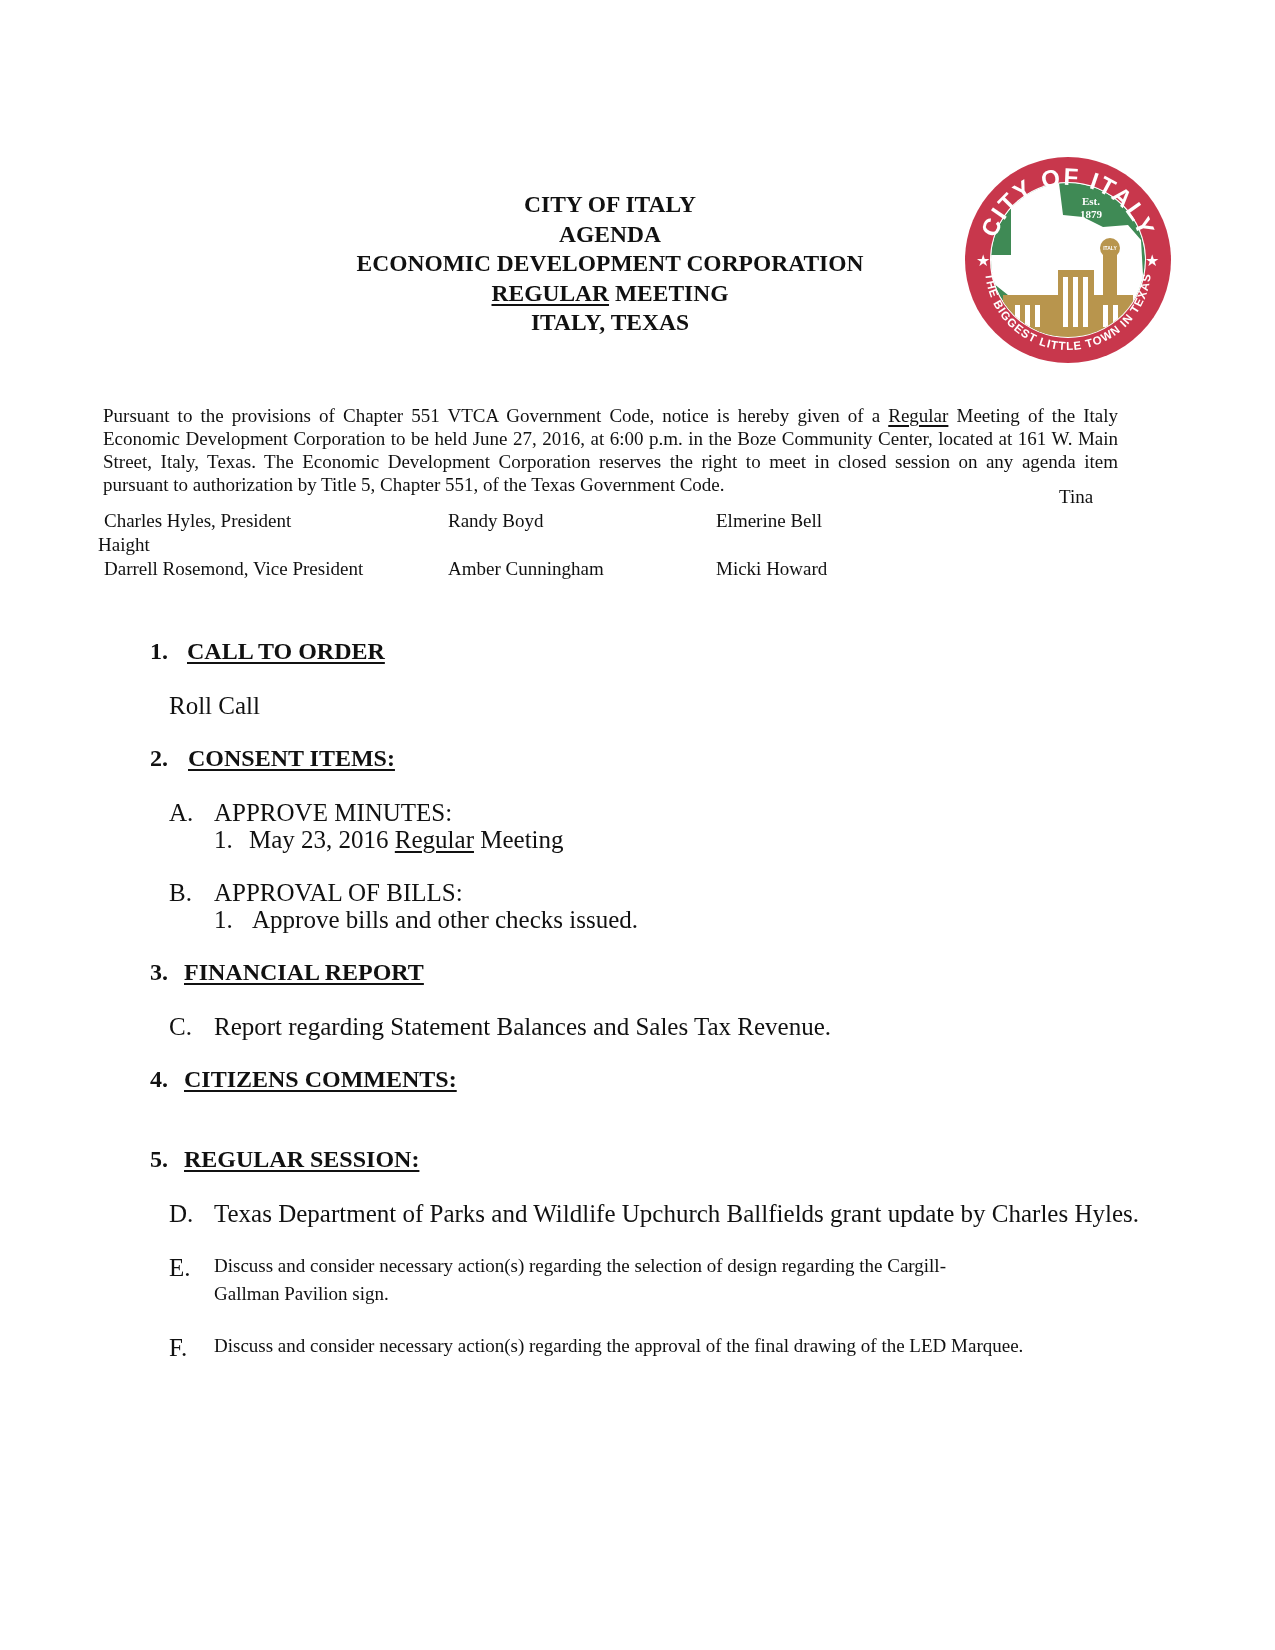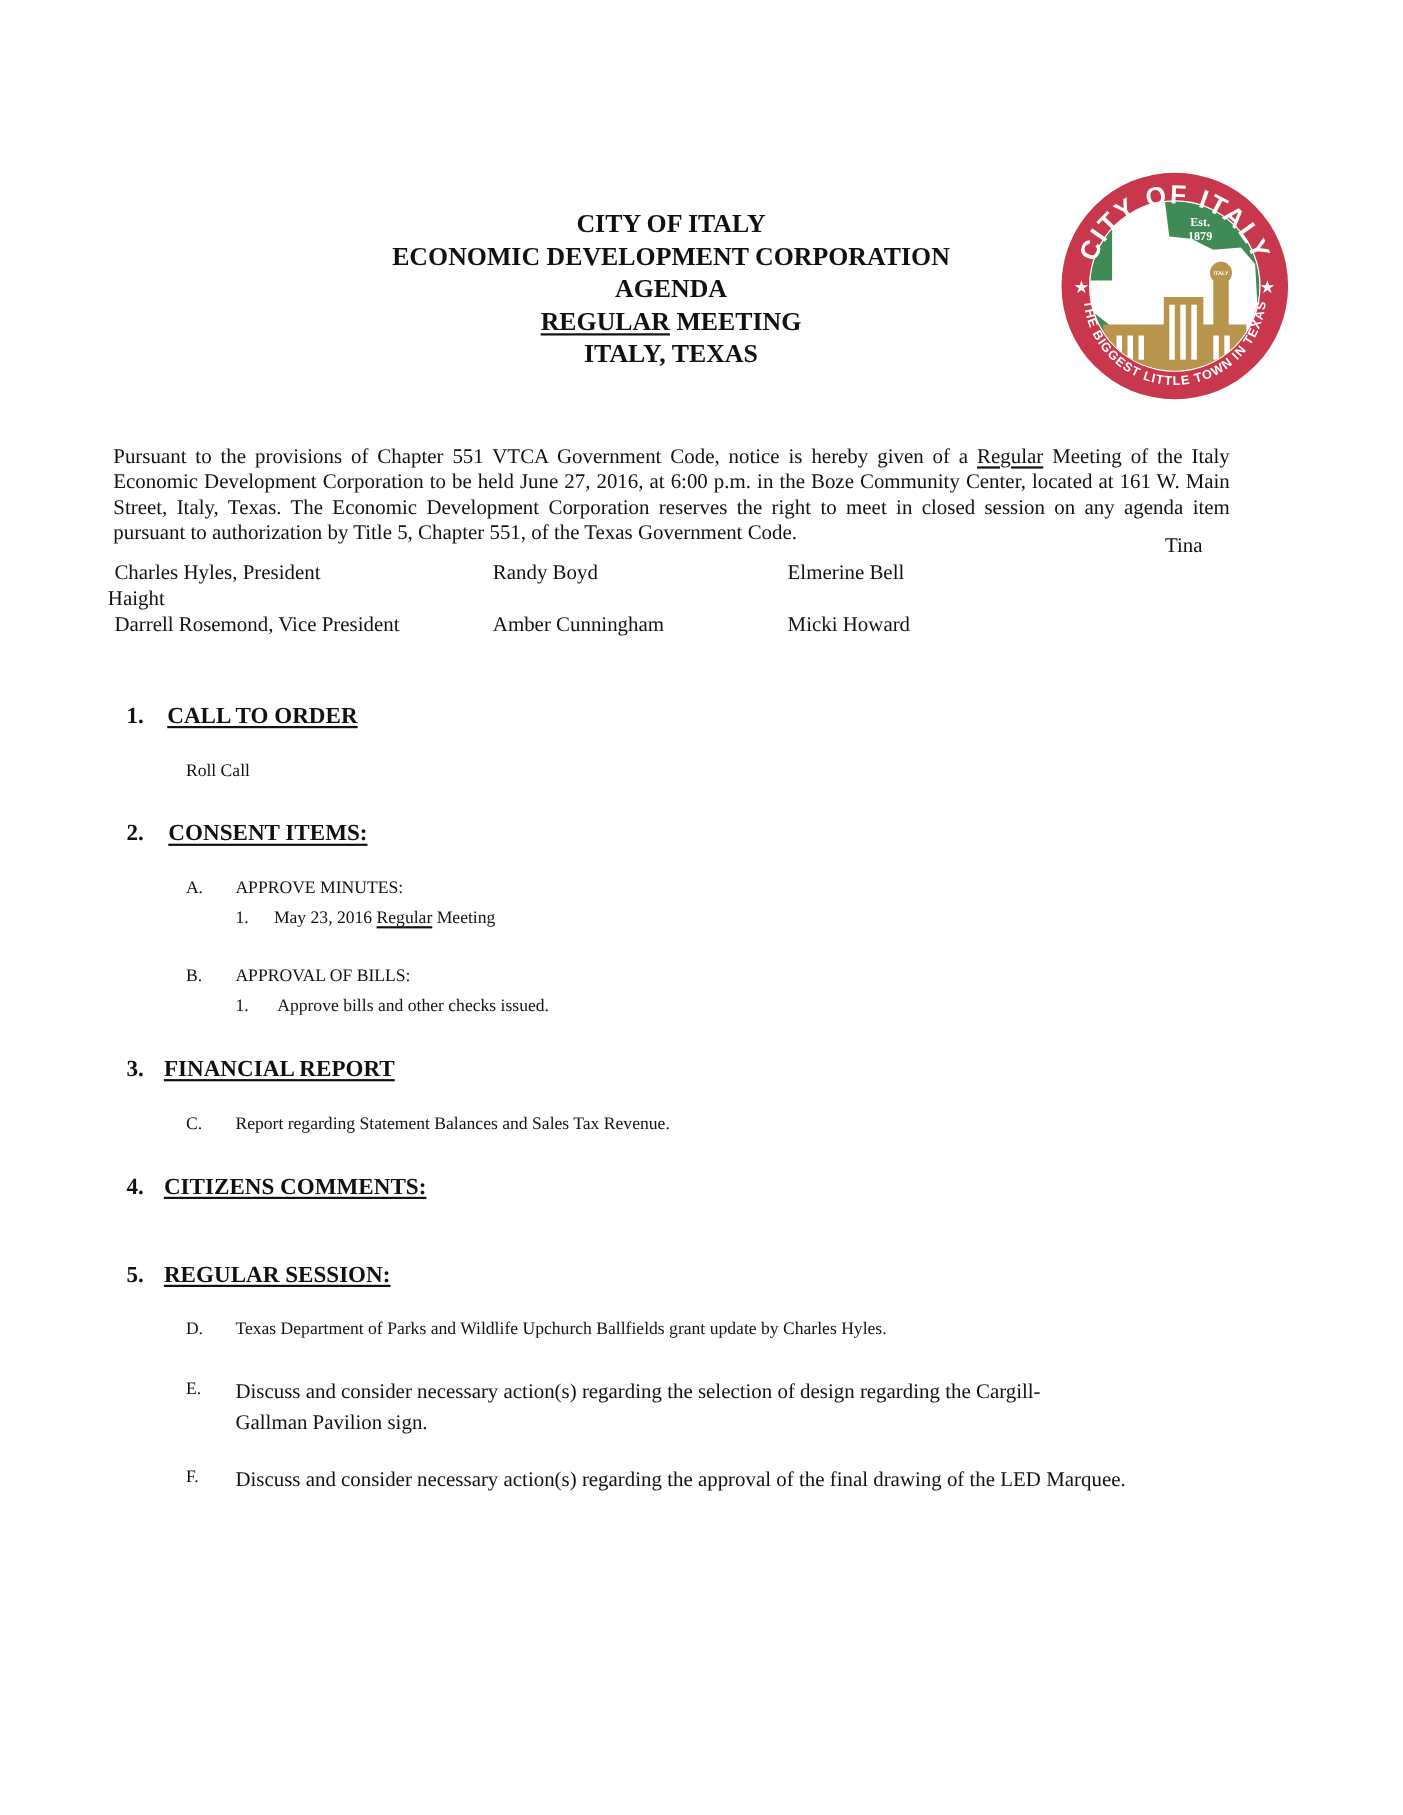--- a/index.html
+++ b/index.html
@@ -6,33 +6,33 @@
   body { width: 1275px; height: 1650px; position: relative; overflow: hidden;
          font-family: "Liberation Serif", "DejaVu Serif", serif; color: #111; }
   .title-block { position: absolute; left: 300px; top: 190px; width: 620px; text-align: center;
                  font-weight: bold; font-size: 23.5px; line-height: 29.5px; }
   .title-block div { white-space: nowrap; }
   .u { text-decoration: underline; text-underline-offset: 3px; text-decoration-thickness: 1.5px; }
   .seal { position: absolute; left: 963px; top: 155px; width: 210px; height: 210px; }
   .notice { position: absolute; left: 103px; top: 404px; width: 1015px; font-size: 19px; line-height: 23px;
             text-align: justify; }
   .m { position: absolute; white-space: nowrap; font-size: 19px; }
-  .sec { position: absolute; font-weight: bold; font-size: 21px; white-space: nowrap; }
+  .sec { position: absolute; font-weight: bold; font-size: 24px; white-space: nowrap; margin-left: 35px; }
   .sec .num { display: inline-block; }
   .sec .lbl { text-decoration: underline; text-underline-offset: 3px; text-decoration-thickness: 1.5px; }
-  .txt { position: absolute; font-size: 16px; white-space: nowrap; text-align: center; }
+  .txt { position: absolute; font-size: 25px; white-space: nowrap; text-align: center; }
   .wrap { position: absolute; font-size: 19px; line-height: 28px; }
 </style>
 </head>
 <body>
 
 <div class="title-block">
   <div>CITY OF ITALY</div>
+  <div>AGENDA</div>
   <div>ECONOMIC DEVELOPMENT CORPORATION</div>
-  <div>AGENDA</div>
   <div><span class="u">REGULAR</span><span> MEETING</span></div>
   <div>ITALY, TEXAS</div>
 </div>
 
 <div class="seal">
   <svg width="210" height="210" viewBox="0 0 210 210">
     <defs>
       <path id="topArc" d="M 30 105 A 75 75 0 0 1 180 105"></path>
       <path id="botArc" d="M 22 112 A 83 83 0 0 0 188 112"></path>
       <clipPath id="innerClip">

